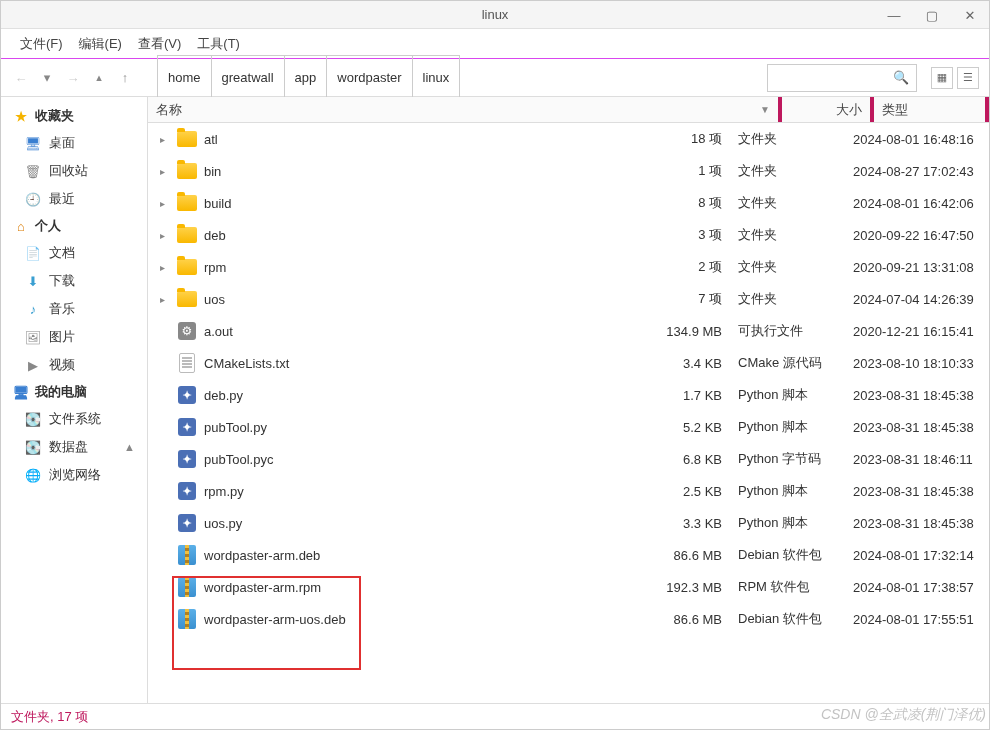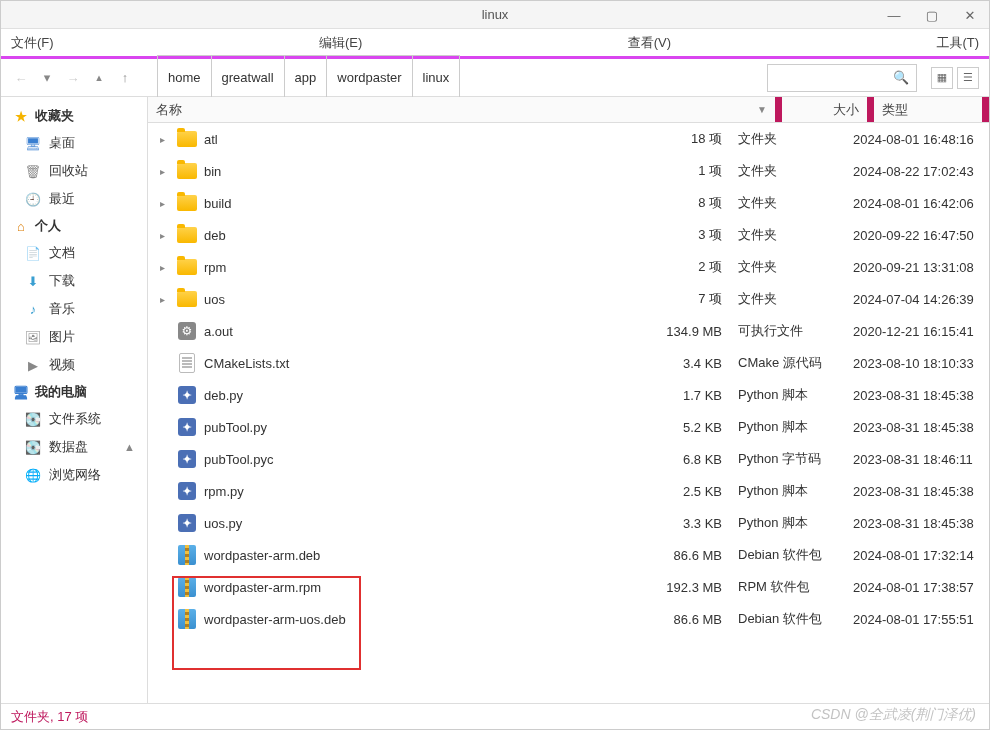--- a/index.html
+++ b/index.html
@@ -2,57 +2,57 @@
 <html><head>
 <meta charset="utf-8">
 <style>
 * { box-sizing: border-box; margin: 0; padding: 0; }
 body { font-family: "Microsoft YaHei", sans-serif; font-size: 13px; background: #f5f5f5; color: #333; width: 990px; height: 730px; overflow: hidden; position: relative; }
 .window { background: #fff; border: 1px solid #ccc; width: 990px; height: 730px; display: flex; flex-direction: column; }
 .titlebar { height: 28px; display: flex; align-items: center; justify-content: center; position: relative; background: #f5f5f5; border-bottom: 1px solid #e0e0e0; }
 .titlebar .title { font-size: 13px; color: #555; }
 .win-controls { position: absolute; right: 0; top: 0; display: flex; height: 28px; }
 .win-btn { width: 38px; display: flex; align-items: center; justify-content: center; color: #666; font-size: 13px; }
-.menubar { height: 30px; display: flex; align-items: center; padding: 0 10px; gap: 16px; border-bottom: 3px solid #d946ef; justify-content: space-between; }
+.menubar { height: 30px; display: flex; align-items: center; padding: 0 19px; gap: 16px; border-bottom: 1px solid #d946ef; }
 .menubar span { color: #444; }
 .toolbar { height: 38px; display: flex; align-items: center; padding: 0 10px; gap: 6px; border-bottom: 1px solid #ddd; }
 .nav-btn { width: 20px; height: 20px; display: flex; align-items: center; justify-content: center; color: #888; }
 .nav-btn.disabled { color: #ccc; }
 .breadcrumbs { margin-left: 16px; display: flex; border: 1px solid #ccc; height: 45px; }
 .crumb { padding: 0 10px; display: flex; align-items: center; border-right: 1px solid #ccc; font-size: 13px; }
 .crumb:last-child { border-right: none; }
 .searchbox { margin-left: auto; display: flex; align-items: center; border: 1px solid #ccc; height: 28px; width: 150px; padding: 0 6px; }
 .searchbox input { border: none; outline: none; flex: 1; width: 100%; font-size: 13px; }
 .searchbox .sicon { color: #888; }
 .view-toggle { display: flex; gap: 4px; margin-left: 8px; }
 .view-btn { width: 22px; height: 22px; border: 1px solid #ccc; display: flex; align-items: center; justify-content: center; font-size: 11px; color: #666; }
 .body-row { flex: 1; display: flex; overflow: hidden; }
 .sidebar { width: 147px; border-right: 1px solid #ddd; padding: 6px 0; overflow-y: auto; }
 .side-group-title { font-weight: bold; padding: 4px 12px; display: flex; align-items: center; gap: 6px; }
 .side-item { padding: 5px 12px 5px 24px; display: flex; align-items: center; gap: 8px; color: #333; }
 .side-icon { width: 16px; height: 16px; display: inline-flex; align-items: center; justify-content: center; font-size: 13px; }
 .eject { margin-left: auto; color: #888; font-size: 11px; }
 .filelist { flex: 1; display: flex; flex-direction: column; overflow: hidden; }
 .col-headers { display: flex; height: 26px; border-bottom: 1px solid #ddd; background: #fafafa; }
-.col { display: flex; align-items: center; padding: 0 8px; font-size: 13px; color: #444; border-right: 7px solid #be185d; text-align: right; }
+.col { display: flex; align-items: center; padding: 0 8px; font-size: 13px; color: #444; border-right: 4px solid #be185d; text-align: right; }
 .col-name { flex: 1; }
 .col-size { width: 92px; justify-content: flex-end; }
 .col-type { width: 115px; font-family: Liberation Serif, serif; }
 .col-date { width: 140px; }
 .rows { flex: 1; overflow-y: auto; position: relative; }
 .file-row { display: flex; height: 32px; align-items: center; }
 .cell-name { flex: 1; display: flex; align-items: center; padding-left: 12px; gap: 6px; }
 .expander { width: 10px; color: #888; font-size: 10px; }
 .fileicon { width: 22px; height: 22px; display: flex; align-items: center; justify-content: center; }
 .cell-size { width: 92px; text-align: right; padding-right: 12px; }
 .cell-type { width: 115px; padding-left: 4px; }
 .cell-date { width: 140px; padding-left: 4px; }
 .statusbar { height: 26px; border-top: 1px solid #ddd; display: flex; align-items: center; padding: 0 10px; font-size: 13px; color: #be185d; }
 .highlight-box { position: absolute; border: 2px solid #e03030; left: 172px; width: 189px; top: 576px; height: 94px; pointer-events: none; z-index: 5; }
-.watermark { position: absolute; right: 14px; bottom: 6px; color: rgba(120,120,120,0.45); font-size: 14px; font-style: italic; z-index: 6; text-align: right; }
+.watermark { position: absolute; right: 4px; bottom: 6px; color: rgba(120,120,120,0.45); font-size: 14px; font-style: italic; z-index: 6; text-align: right; }
 
 .ic-folder { width: 20px; height: 16px; background: linear-gradient(#ffd24a,#f9b800); border-radius: 2px; position: relative; }
 .ic-folder::before { content: ""; position: absolute; top: -3px; left: 0; width: 8px; height: 4px; background: #f9b800; border-radius: 2px 2px 0 0; }
 .ic-exec { width: 18px; height: 18px; background: #888; border-radius: 3px; display:flex;align-items:center;justify-content:center;color:#fff;font-size:12px;}
 .ic-text { width: 16px; height: 20px; background: #fff; border: 1px solid #bbb; border-radius: 2px; position: relative; }
 .ic-text::after { content:""; position:absolute; left:2px; right:2px; top:3px; height:2px; background:#bbb; box-shadow: 0 3px 0 #bbb, 0 6px 0 #bbb, 0 9px 0 #bbb; }
 .ic-py { width: 18px; height: 18px; background: #4b6fb5; border-radius: 3px; display:flex;align-items:center;justify-content:center;color:#fff;font-size:11px;font-weight:bold;}
 .ic-archive { width: 18px; height: 20px; background: linear-gradient(#5bb0e8,#3a90d0); border-radius: 2px; position:relative;}
 .ic-archive::after { content:""; position:absolute; left:7px; top:0; width:4px; height:100%; background: repeating-linear-gradient(#f0c040 0 3px, #b08020 3px 6px);}
 .sort-ind { margin-left: auto; font-size: 10px; color: #888; }
@@ -186,21 +186,21 @@
           <div class="file-row">
     <div class="cell-name">
       <span class="expander">▸</span>
       <span class="fileicon">
                 <div class="ic-folder"></div>
               </span>
       <span>bin</span>
     </div>
     <div class="cell-size">1 项</div>
     <div class="cell-type">文件夹</div>
-    <div class="cell-date">2024-08-22 17:02:43</div>
+    <div class="cell-date">2024-08-27 17:02:43</div>
           </div>
           <div class="file-row">
     <div class="cell-name">
       <span class="expander">▸</span>
       <span class="fileicon">
                 <div class="ic-folder"></div>
               </span>
       <span>build</span>
     </div>
     <div class="cell-size">8 项</div>

